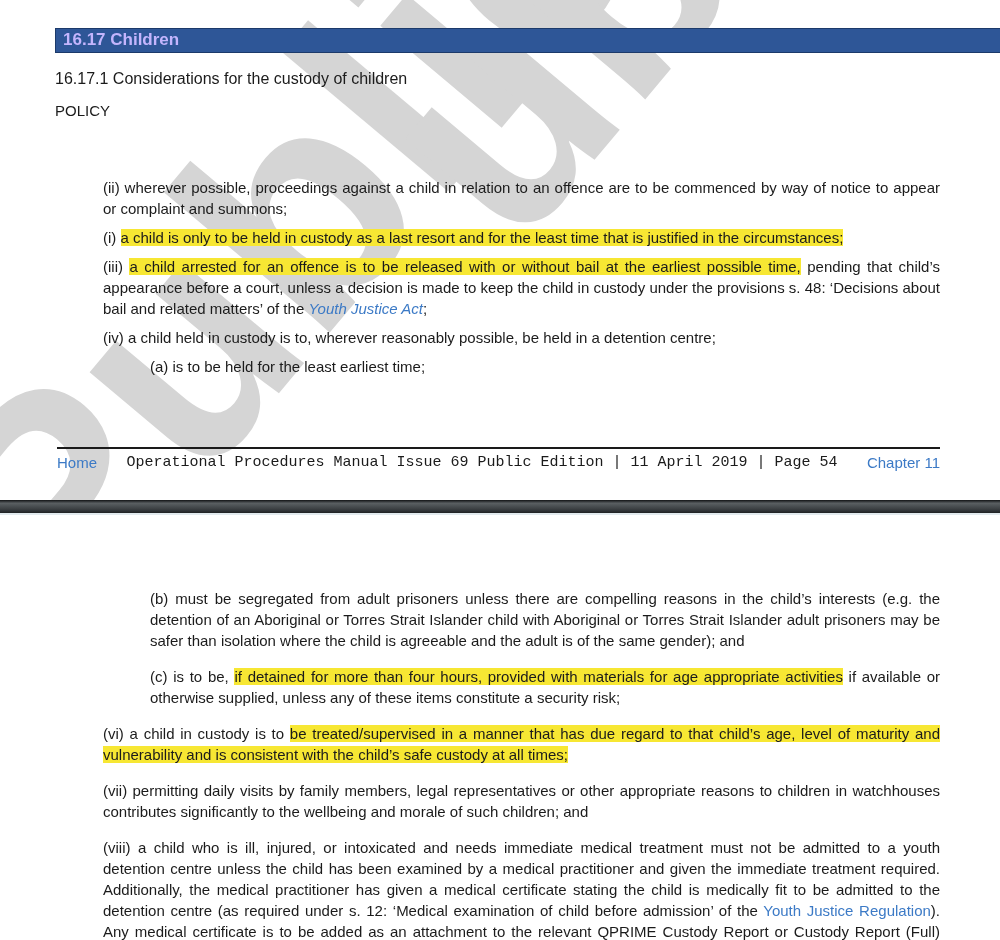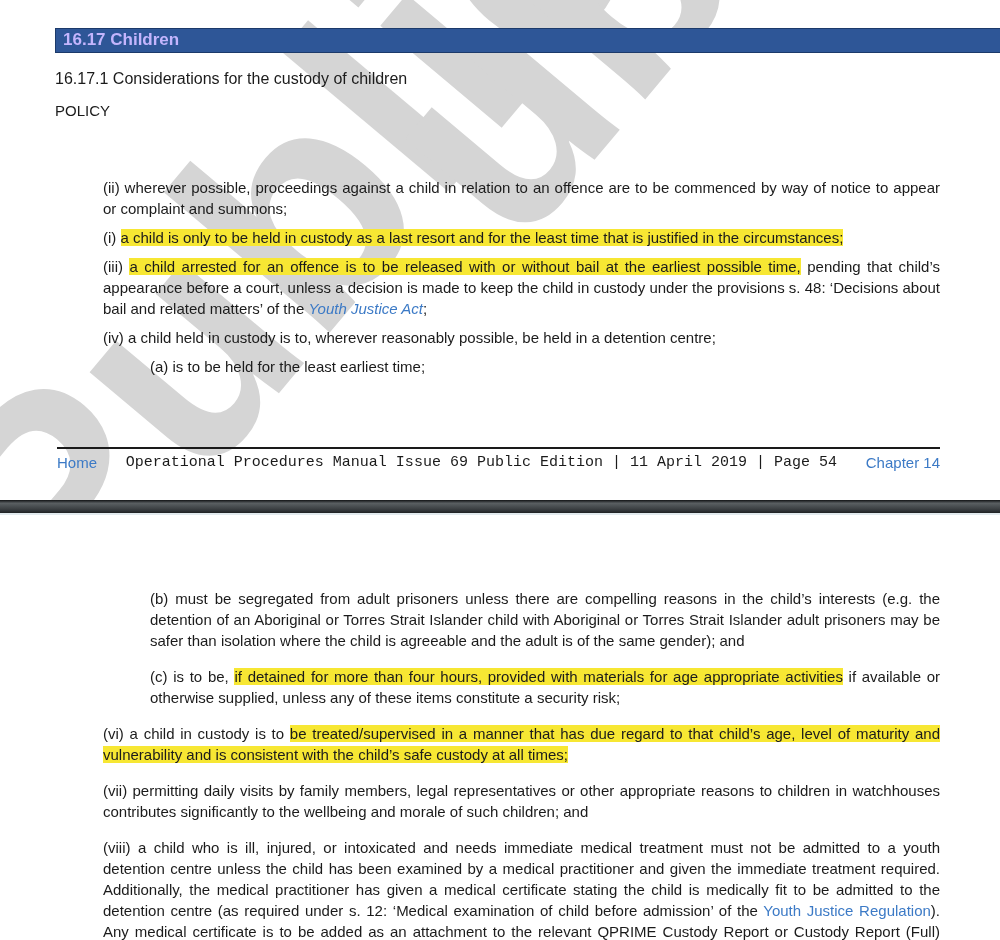--- a/index.html
+++ b/index.html
@@ -79,21 +79,21 @@
       <p class="item"><span>(i) </span><span class="seg-hl">a child is only to be held in custody as a last resort and for the least time that is justified in the circumstances;</span></p>
       <p class="item"><span>(iii) </span><span class="seg-hl">a child arrested for an offence is to be released with or without bail at the earliest possible time,</span><span> pending that child’s appearance before a court, unless a decision is made to keep the child in custody under the provisions s. 48: ‘Decisions about bail and related matters’ of the </span><span class="seg-link seg-italic">Youth Justice Act</span><span>;</span></p>
       <p class="item"><span>(iv) a child held in custody is to, wherever reasonably possible, be held in a detention centre;</span></p>
       <p class="item sub"><span>(a) is to be held for the least earliest time;</span></p>
     </div>
 
     <div class="footer-rule"></div>
     <div class="footer">
       <span class="flink">Home</span>
       <span class="fcenter">Operational Procedures Manual Issue 69 Public Edition | 11 April 2019 | Page 54</span>
-      <span class="flink">Chapter 14</span>
+      <span class="flink">Chapter 11</span>
     </div>
   </div>
 
   <div class="page-sep"></div>
 
   <div class="page page2">
 
     <div class="items2">
       <p class="item sub"><span>(b) must be segregated from adult prisoners unless there are compelling reasons in the child’s interests (e.g. the detention of an Aboriginal or Torres Strait Islander child with Aboriginal or Torres Strait Islander adult prisoners may be safer than isolation where the child is agreeable and the adult is of the same gender); and</span></p>
       <p class="item sub"><span>(c) is to be, </span><span class="seg-hl">if detained for more than four hours, provided with materials for age appropriate activities</span><span> if available or otherwise supplied, unless any of these items constitute a security risk;</span></p>

